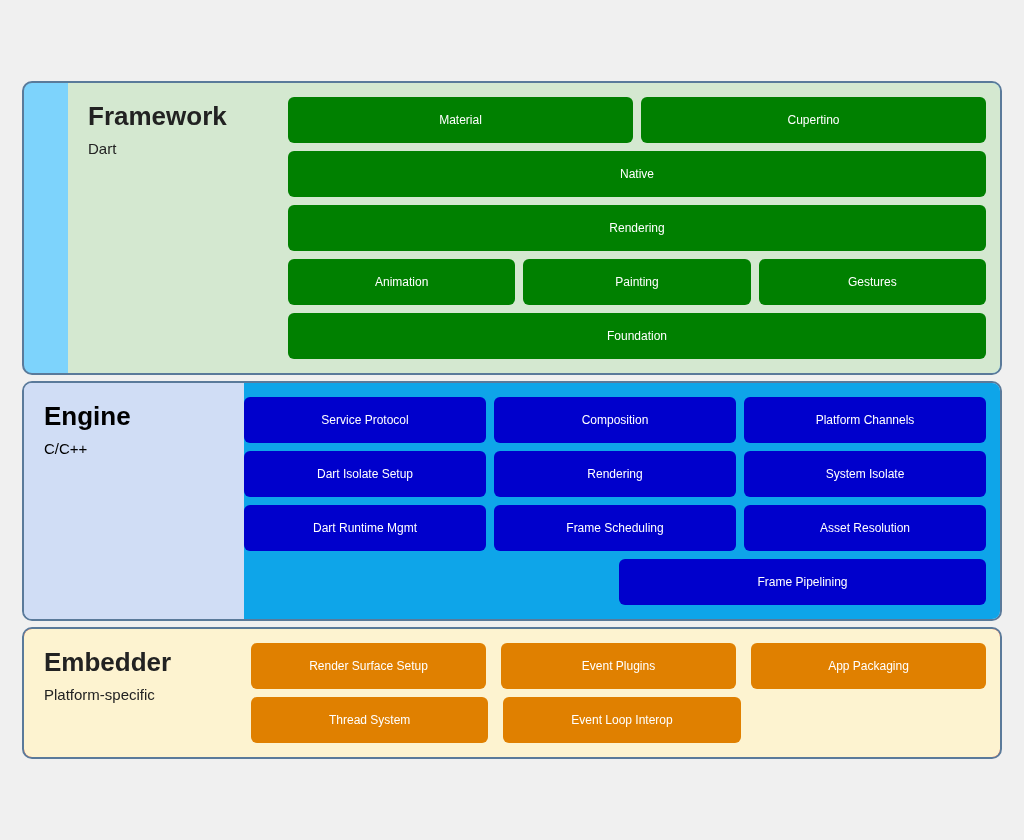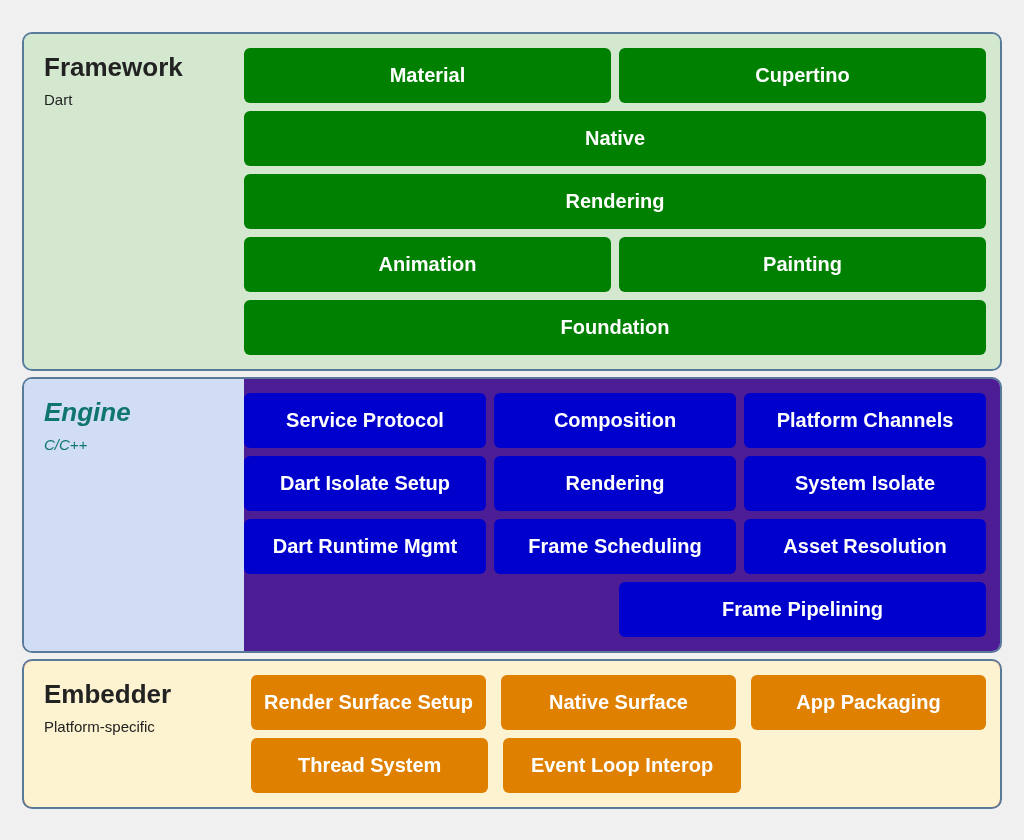--- a/index.html
+++ b/index.html
@@ -55,57 +55,57 @@
     .row {
       display: flex;
       flex-direction: row;
       gap: 8px;
     }
     .cell {
       flex: 1;
       padding: 16px 10px;
       border-radius: 6px;
       text-align: center;
-      font-size: 20px;
-      font-weight: 700;
+      font-size: 12px;
+      font-weight: 400;
       color: white;
       display: flex;
       align-items: center;
       justify-content: center;
       cursor: default;
     }
 
     
     .framework-section {
       background: #7dd3fc;
       border: 2px solid #5a7a9a;
+      padding-left: 44px;
     }
     .framework-label {
       background: #d4e8d0;
       color: #222;
     }
     .framework-content {
       background: #d4e8d0;
     }
     .framework-cell {
       background: #008000;
     }
 
     
     .engine-section {
       background: #d0ddf5;
       border: 2px solid #5a7a9a;
     }
     .engine-label {
       background: #d0ddf5;
-      color: #0f766e;
-      font-style: italic;
+      color: #000000;
     }
     .engine-content {
-      background: #4c1d95;
+      background: #0ea5e9;
     }
     .engine-cell {
       background: #0000cc;
     }
 
     
     .embedder-section {
       background: #b91c1c;
       border: 2px solid #5a7a9a;
     }
@@ -138,20 +138,21 @@
         </div>
         <div class="row">
           <div class="cell framework-cell">Native</div>
         </div>
         <div class="row">
           <div class="cell framework-cell">Rendering</div>
         </div>
         <div class="row">
           <div class="cell framework-cell">Animation</div>
           <div class="cell framework-cell">Painting</div>
+          <div class="cell framework-cell">Gestures</div>
         </div>
         <div class="row">
           <div class="cell framework-cell">Foundation</div>
         </div>
       </div>
   </div>
 
   <div class="section engine-section">
     <div class="section-label engine-label">
       <span class="title">Engine</span>
@@ -181,21 +182,21 @@
   </div>
 
   <div class="section embedder-section">
     <div class="section-label embedder-label">
       <span class="title">Embedder</span>
       <span class="subtitle">Platform-specific</span>
     </div>
     <div class="section-content embedder-content" id="embedder-rows">
     <div class="row">
           <div class="cell embedder-cell">Render Surface Setup</div>
-          <div class="cell embedder-cell">Native Surface</div>
+          <div class="cell embedder-cell">Event Plugins</div>
           <div class="cell embedder-cell">App Packaging</div>
         </div>
         <div class="row">
           <div class="cell embedder-cell">Thread System</div>
           <div class="cell embedder-cell">Event Loop Interop</div>
           <div class="cell" style="background: transparent; flex: 1 1 0%;"></div>
         </div>
       </div>
   </div>
 

